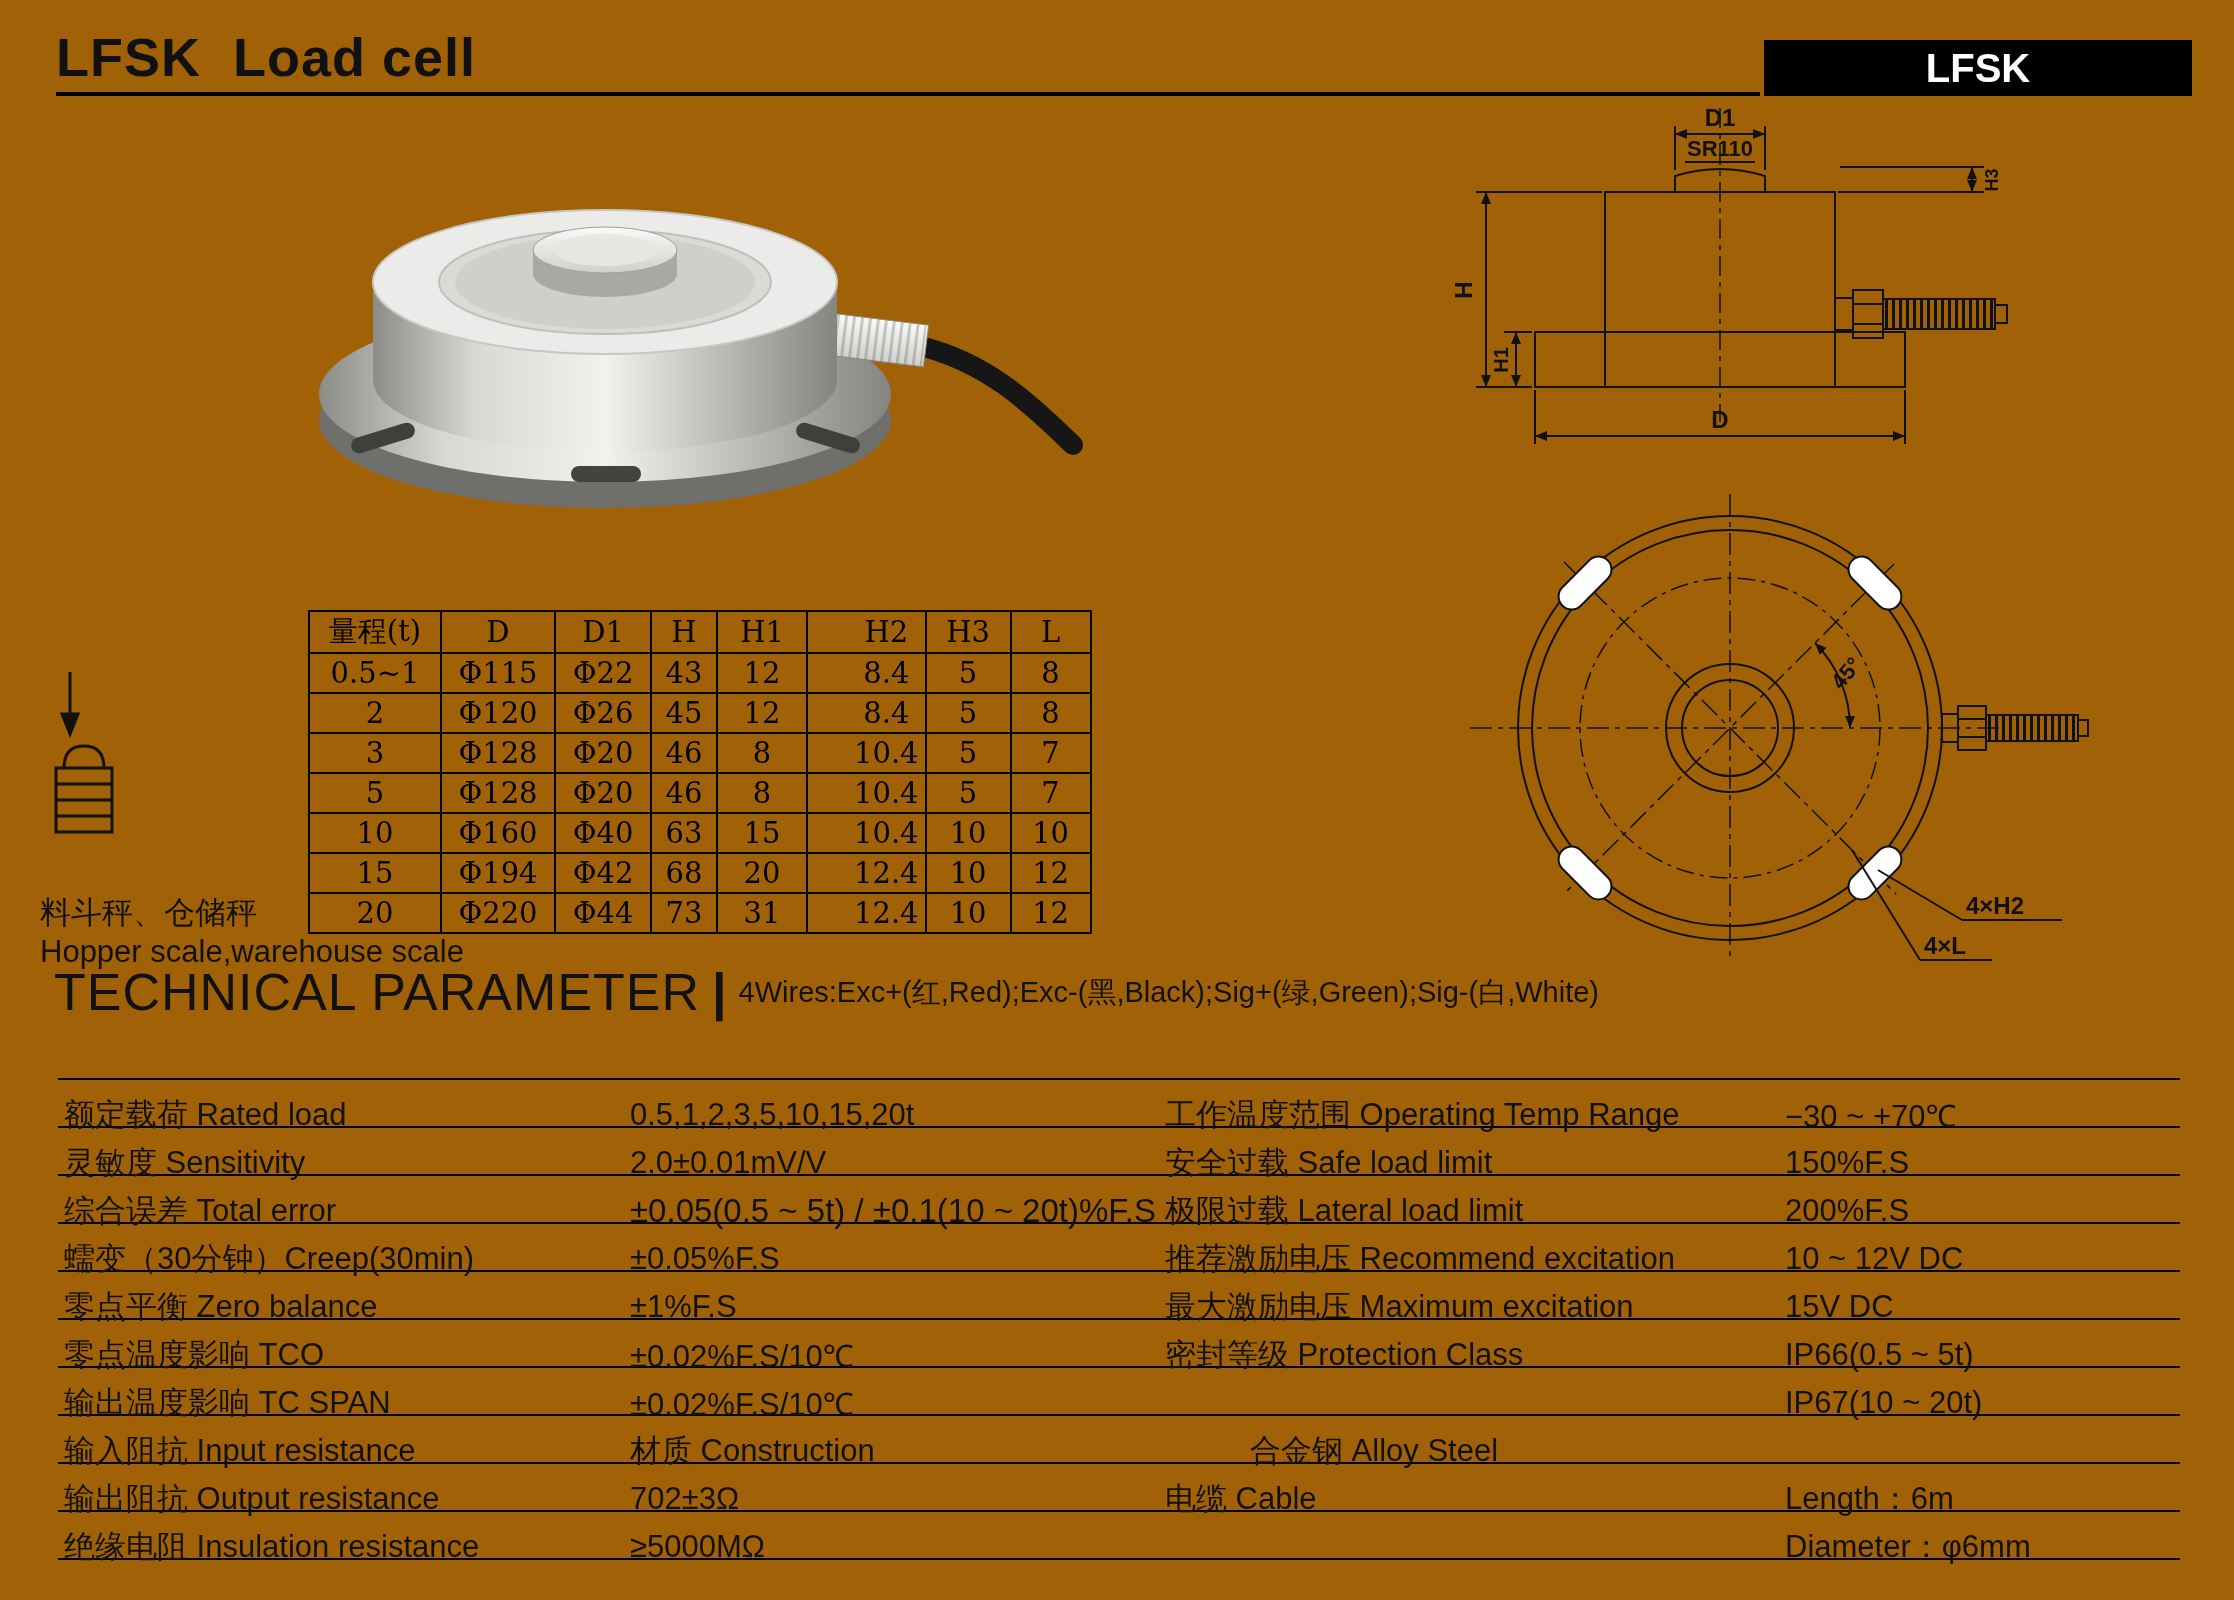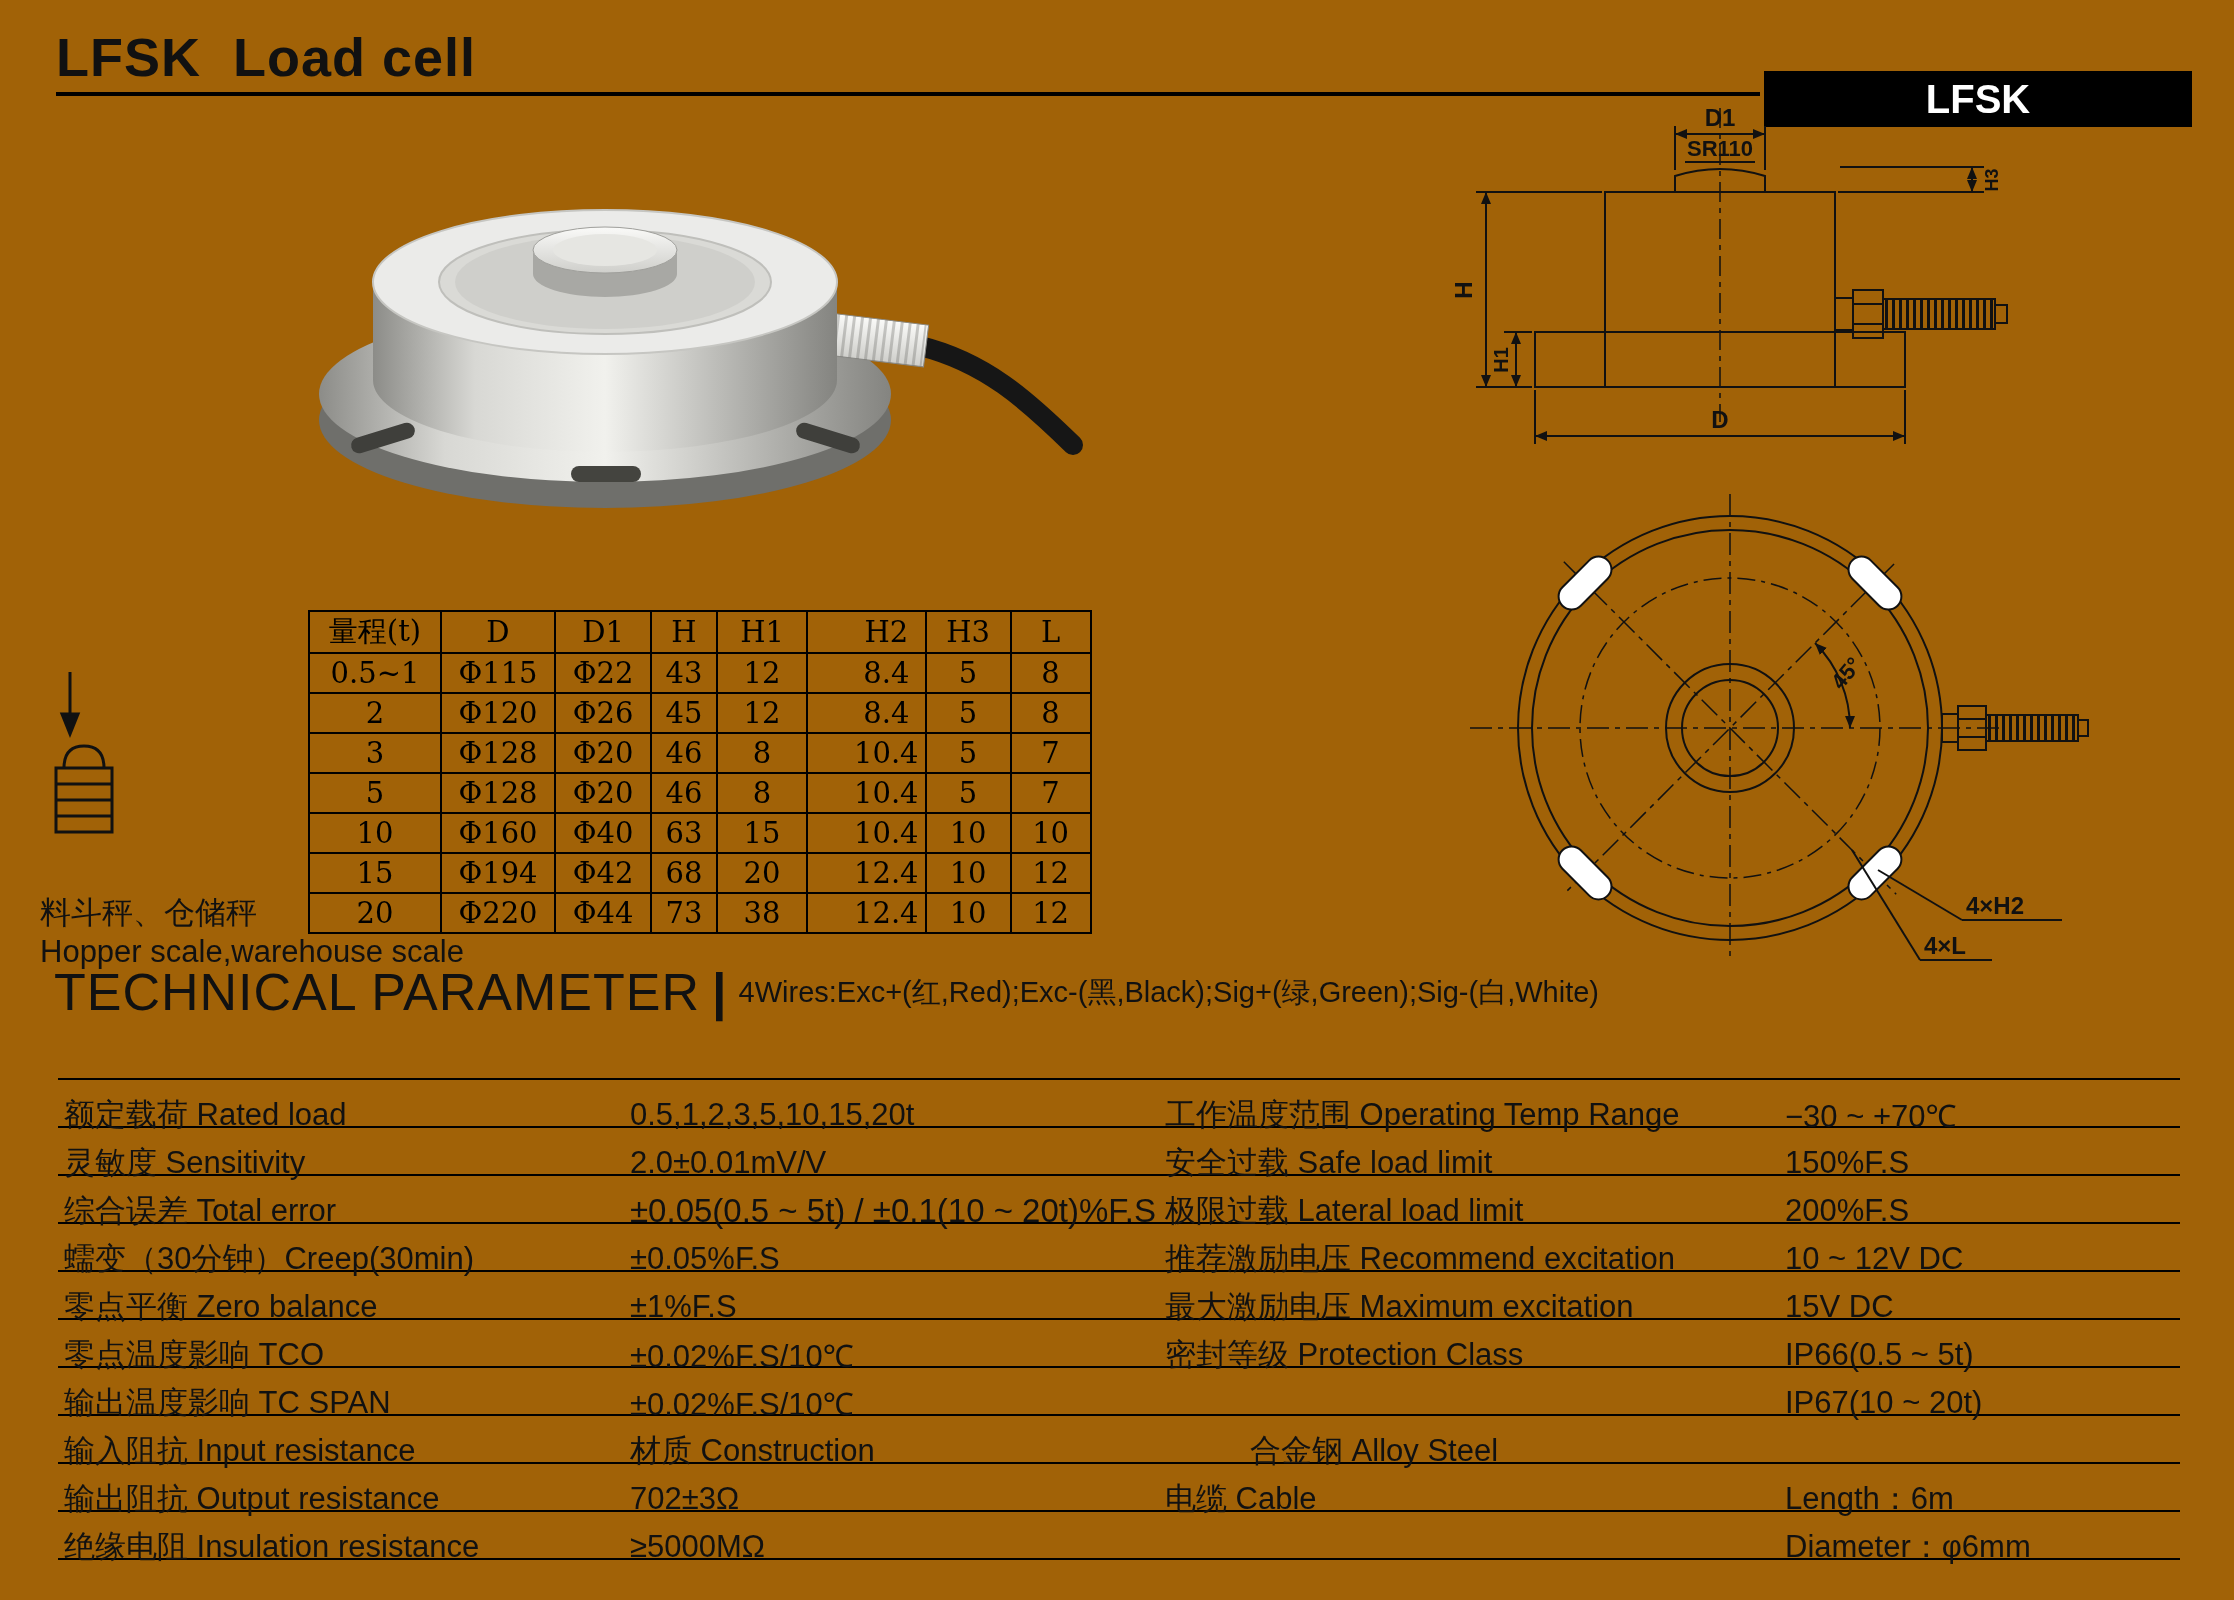--- a/index.html
+++ b/index.html
@@ -4,21 +4,21 @@
 <style>
   * { margin:0; padding:0; box-sizing:border-box; }
   html,body { background:#ffffff; }
   body { font-family:"Liberation Sans", sans-serif; color:#111; }
   .page { position:relative; width:2234px; height:1600px; background:#a16207; overflow:hidden; }
 
   
   .title { position:absolute; left:56px; top:26px; font-size:54px; font-weight:bold; white-space:pre; letter-spacing:1px; }
   .title-rule { position:absolute; left:56px; top:92px; width:1704px; height:4px; background:#000; }
   .badge { position:absolute; left:1764px; top:40px; width:428px; height:56px; background:#000; color:#fff;
-           display:flex; align-items:center; justify-content:center; font-size:40px; font-weight:bold;margin-top:31px; }
+           display:flex; align-items:center; justify-content:center; font-size:40px; font-weight:bold; }
 
   
   .photo-wrap { position:absolute; left:185px; top:100px; }
   .side-wrap  { position:absolute; left:1380px; top:92px; }
   .top-wrap   { position:absolute; left:1400px; top:488px; }
 
   
   .dim-table { position:absolute; left:308px; top:610px; border-collapse:collapse;
                font-family:"DejaVu Serif", serif; font-size:29px; color:#000; }
   .dim-table th, .dim-table td { border:2px solid #000; text-align:center; height:40px; padding:0 6px; font-weight:normal; }
@@ -294,21 +294,21 @@
           <td>20</td>
           <td>12.4</td>
           <td>10</td>
           <td>12</td>
         </tr>
         <tr>
           <td>20</td>
           <td>Φ220</td>
           <td>Φ44</td>
           <td>73</td>
-          <td>38</td>
+          <td>31</td>
           <td>12.4</td>
           <td>10</td>
           <td>12</td>
         </tr>
       </tbody>
   </table>
 
   <div class="app-icon">
     <svg width="100" height="210" viewBox="0 0 100 210">
       <g stroke="#111" stroke-width="3" fill="none">

